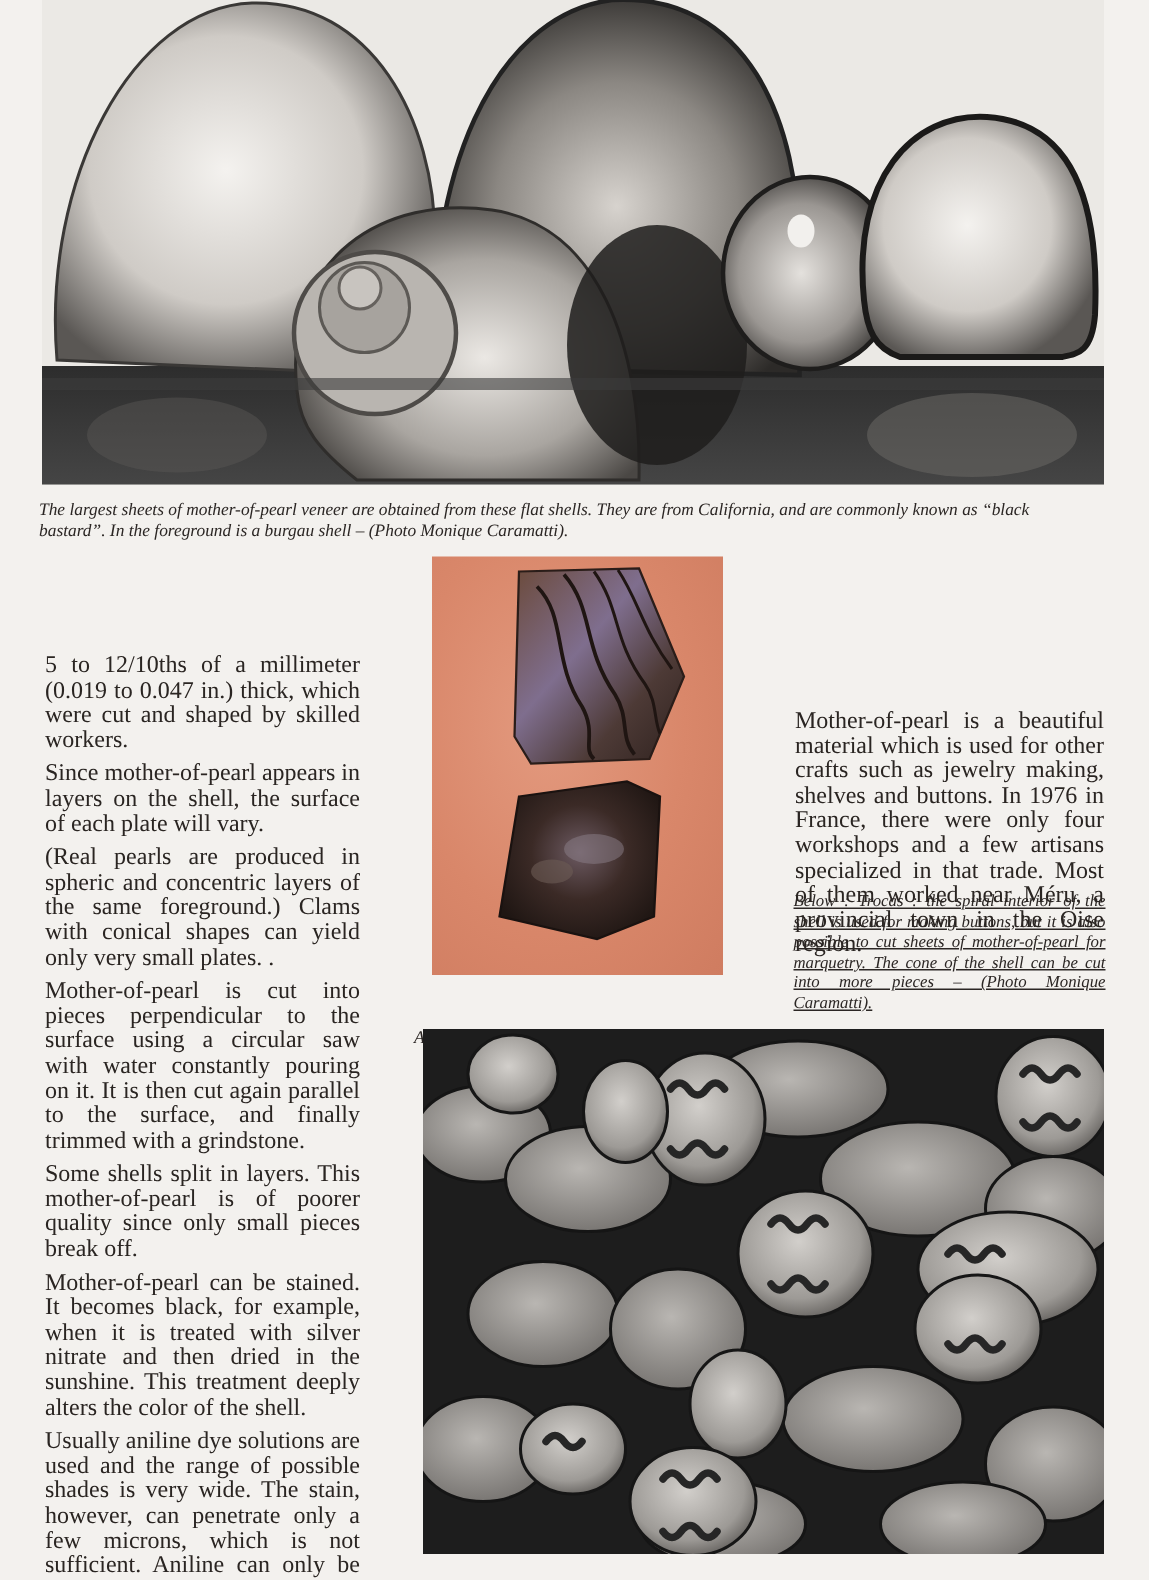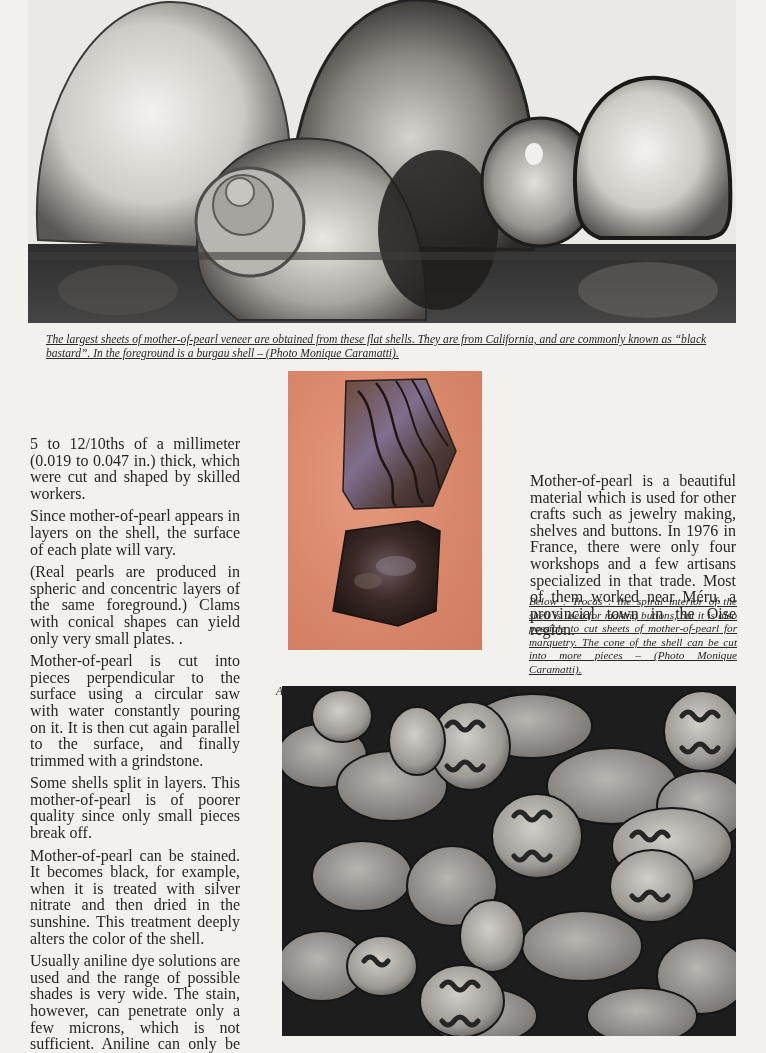--- a/index.html
+++ b/index.html
@@ -13,21 +13,21 @@
 
   
   #photo-shells {
     left: 28px; top: 0; width: 708px; height: 323px; overflow: hidden;
     background: linear-gradient(#eceae6 0%, #e9e7e3 74%, #2b2b2b 74%, #3a3a3a 100%);
   }
   #photo-shells svg { display: block; }
 
   
   .caption { font-style: italic; font-size: 11.6px; line-height: 14px; color: #2b2624; }
-  #caption-top { left: 46px; top: 333px; width: 700px; text-decoration: underline; }
+  #caption-top { left: 26px; top: 333px; width: 700px; }
   #caption-ear { left: 276px; top: 659px; width: 200px; font-size: 11.8px; margin-top: 25px; }
   #caption-trocas { left: 529px; top: 595px; width: 208px; font-size: 11.2px; line-height: 13.6px; text-align: justify; text-decoration: underline; }
 
   
   .col { font-size: 16px; line-height: 16.6px; text-align: justify; }
   .col p { margin: 0 0 6px 0; }
   #col-left { left: 30px; top: 436px; width: 210px; }
   #col-right { left: 530px; top: 441px; width: 206px; margin-top: 32px; }
 
   

